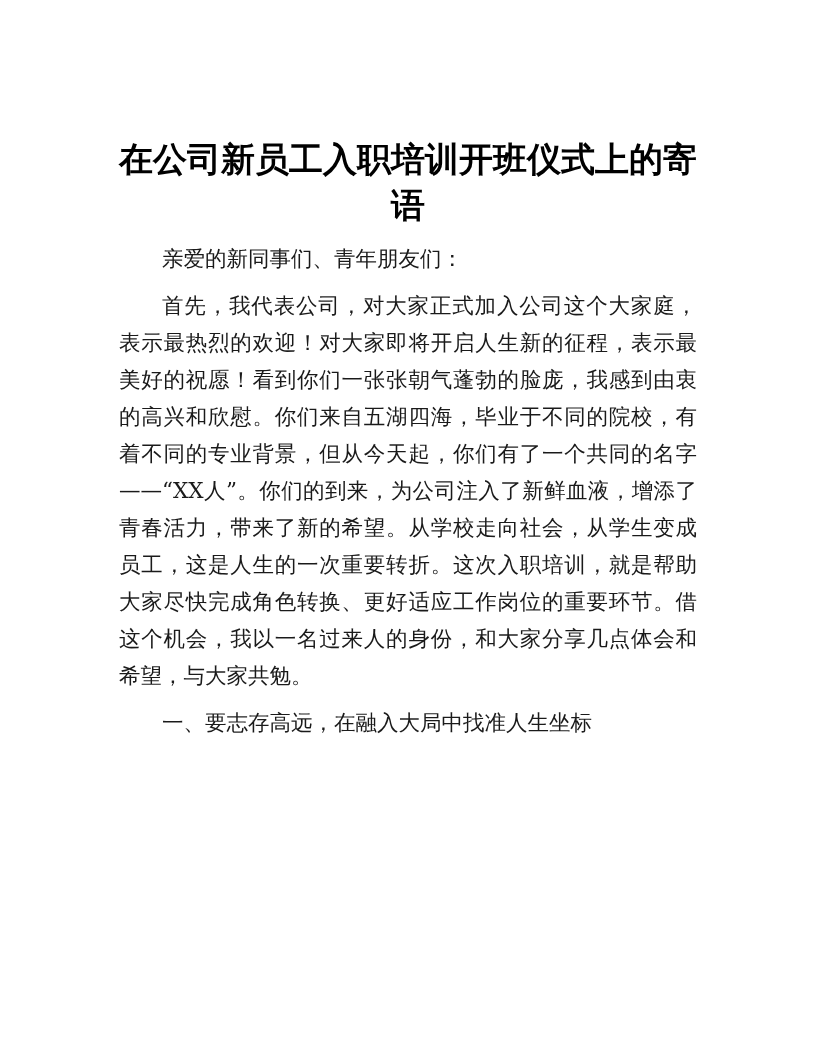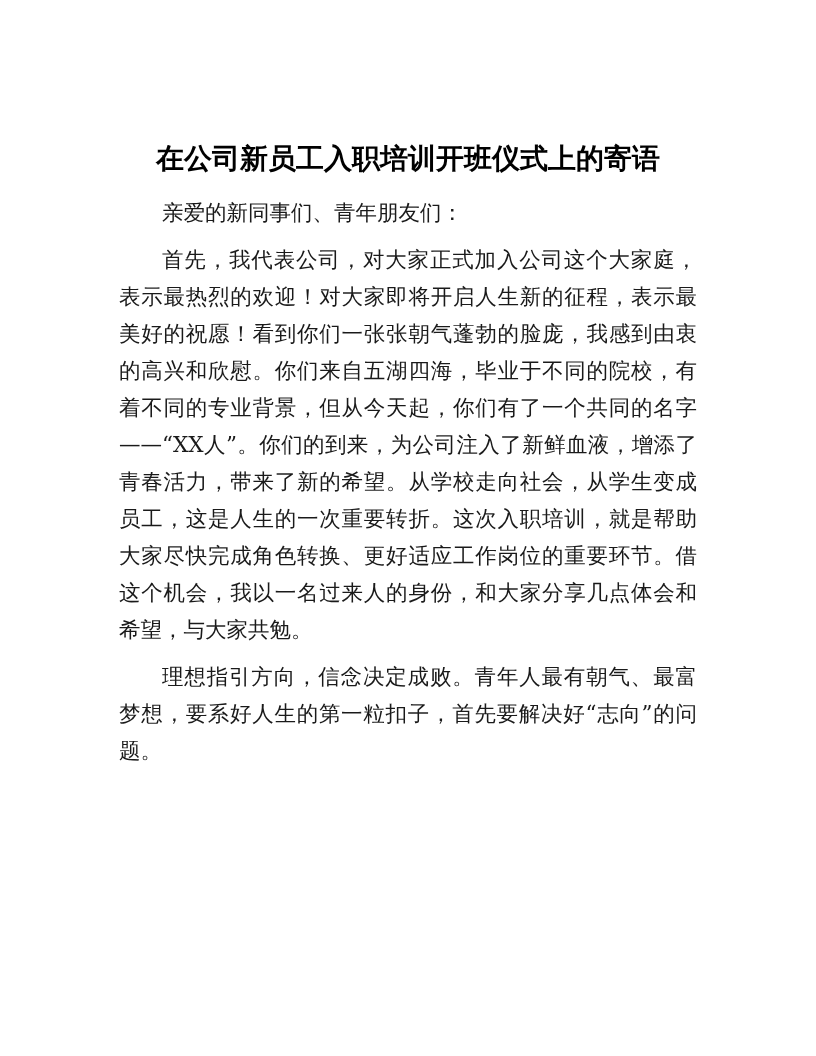--- a/index.html
+++ b/index.html
@@ -15,21 +15,21 @@
     background: #ffffff;
     box-sizing: border-box;
     padding: 0 119px;
     overflow: hidden;
     color: #1a1a1a;
     font-family: "DejaVu Serif", serif;
   }
   .doc-title {
     margin: 136px 0 0 0;
     font-family: "DejaVu Sans", sans-serif;
-    font-size: 28px;
+    font-size: 34px;
     line-height: 46px;
     font-weight: 700;
     color: #000000;
     text-align: center;
     letter-spacing: 0;
   }
   .para {
     margin: 10px 0 0 0;
     font-size: 21.5px;
     line-height: 37px;
@@ -51,17 +51,17 @@
 <body>
 
 <main class="page">
 
   <h1 class="doc-title">在公司新员工入职培训开班仪式上的寄语</h1>
 
   <p class="para salutation">亲爱的新同事们、青年朋友们：</p>
 
   <p class="para">首先，我代表公司，对大家正式加入公司这个大家庭，表示最热烈的欢迎！对大家即将开启人生新的征程，表示最美好的祝愿！看到你们一张张朝气蓬勃的脸庞，我感到由衷的高兴和欣慰。你们来自五湖四海，毕业于不同的院校，有着不同的专业背景，但从今天起，你们有了一个共同的名字——“XX人”。你们的到来，为公司注入了新鲜血液，增添了青春活力，带来了新的希望。从学校走向社会，从学生变成员工，这是人生的一次重要转折。这次入职培训，就是帮助大家尽快完成角色转换、更好适应工作岗位的重要环节。借这个机会，我以一名过来人的身份，和大家分享几点体会和希望，与大家共勉。</p>
 
+  <h2 class="para section-heading">一、要志存高远，在融入大局中找准人生坐标</h2>
 
-  <p class="para">理想指引方向，信念决定成败。青年人最有朝气、最富梦想，要系好人生的第一粒扣子，首先要解决好“志向”的问题。</p>
 
 
 </main>
 
 </body></html>

